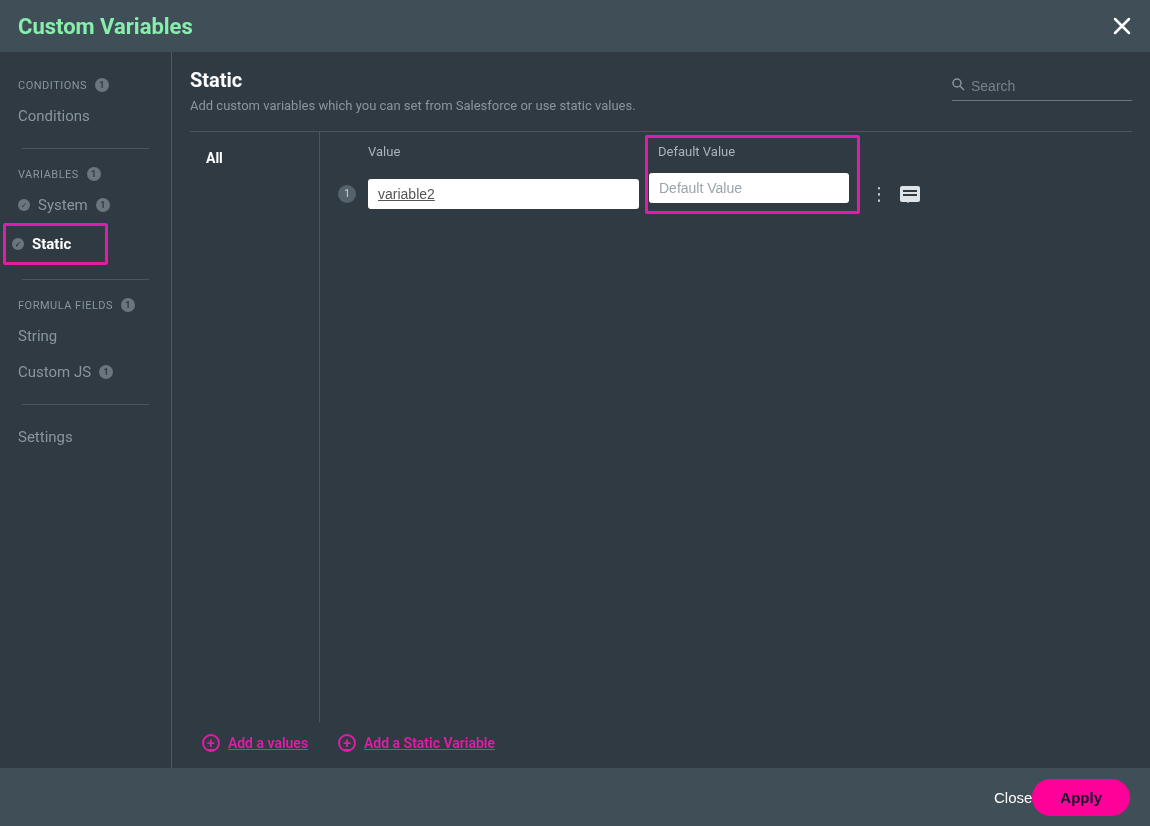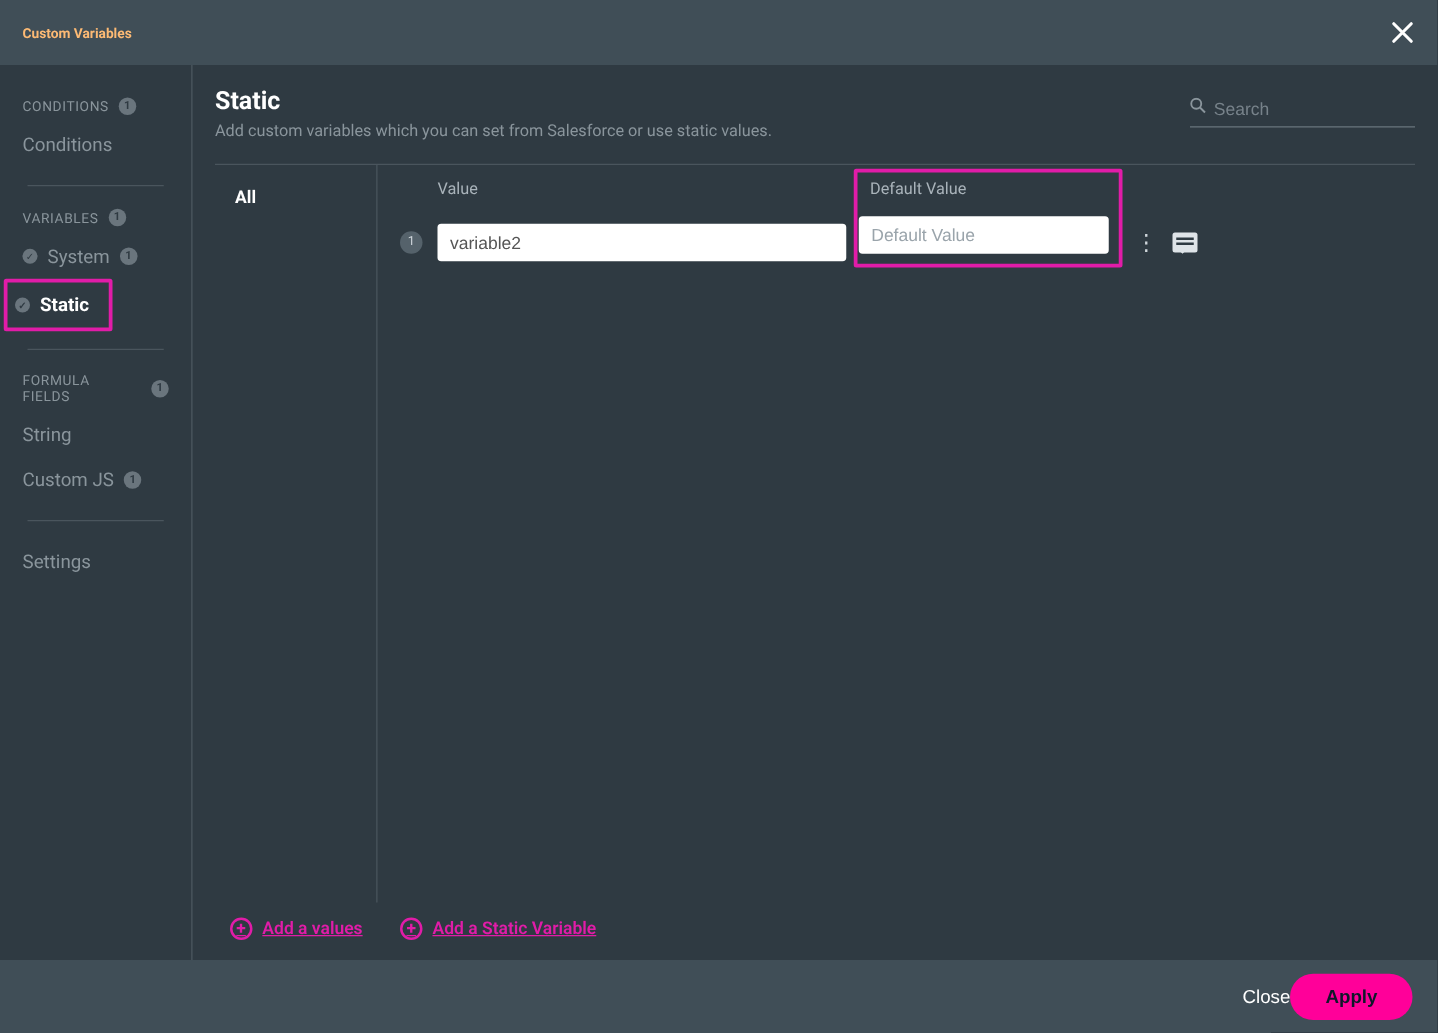--- a/index.html
+++ b/index.html
@@ -14,37 +14,37 @@
   }
   .modal-header {
     height: 52px;
     background: #404e57;
     display: flex;
     align-items: center;
     justify-content: space-between;
     padding: 0 14px 0 18px;
   }
   .modal-title {
-    color: #fdba74;
-    font-size: 11px;
+    color: #86efac;
+    font-size: 22px;
     font-weight: 700;
   }
   .close-x {
     color: #fff;
     font-size: 24px;
     cursor: pointer;
     width: 28px; height: 28px;
     display: flex; align-items: center; justify-content: center;
   }
   .body {
     display: flex;
     height: calc(100% - 52px - 58px);
   }
   .sidebar {
-    width: 154px;
+    width: 172px;
     border-right: 1px solid #4d5860;
     padding-top: 22px;
   }
   .section-header {
     display: flex;
     align-items: center;
     gap: 8px;
     padding: 4px 18px 6px;
     color: #8a959c;
     font-size: 11px;
@@ -187,21 +187,21 @@
   .txt-input {
     height: 30px;
     background: #fff;
     border: none;
     border-radius: 3px;
     padding: 0 10px;
     font-size: 14px;
     color: #555;
     outline: none;
   }
-  .name-input { width: 327px; }
+  .name-input { width: 271px; text-decoration: underline; }
   .def-box {
     border: 3px solid #e11ca8;
     border-radius: 2px;
     padding: 35px 8px 8px 1px;
     margin-left: 6px;
     margin-top: -38px;
     position: relative;
   }
   .def-input { width: 200px; }
   .def-input::placeholder { color: #9aa4ab; }

